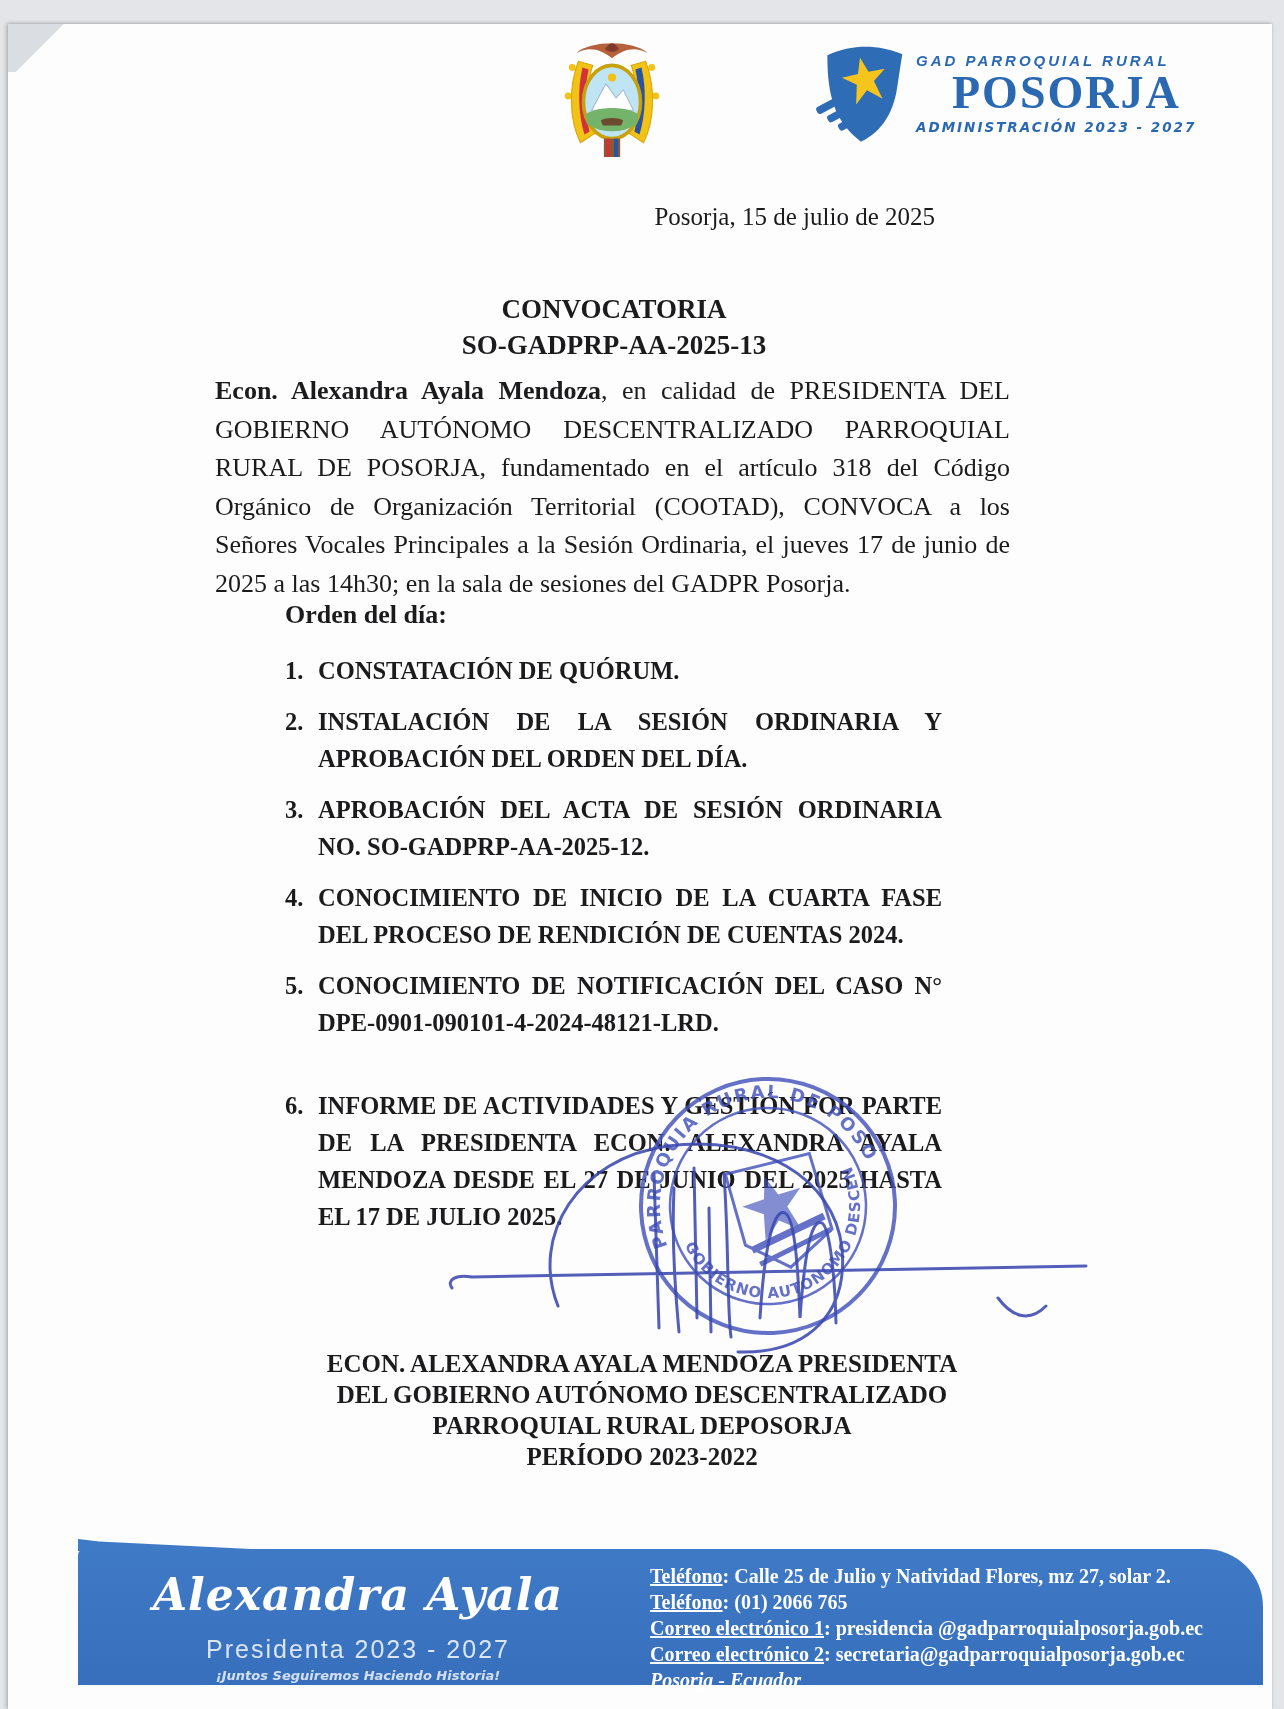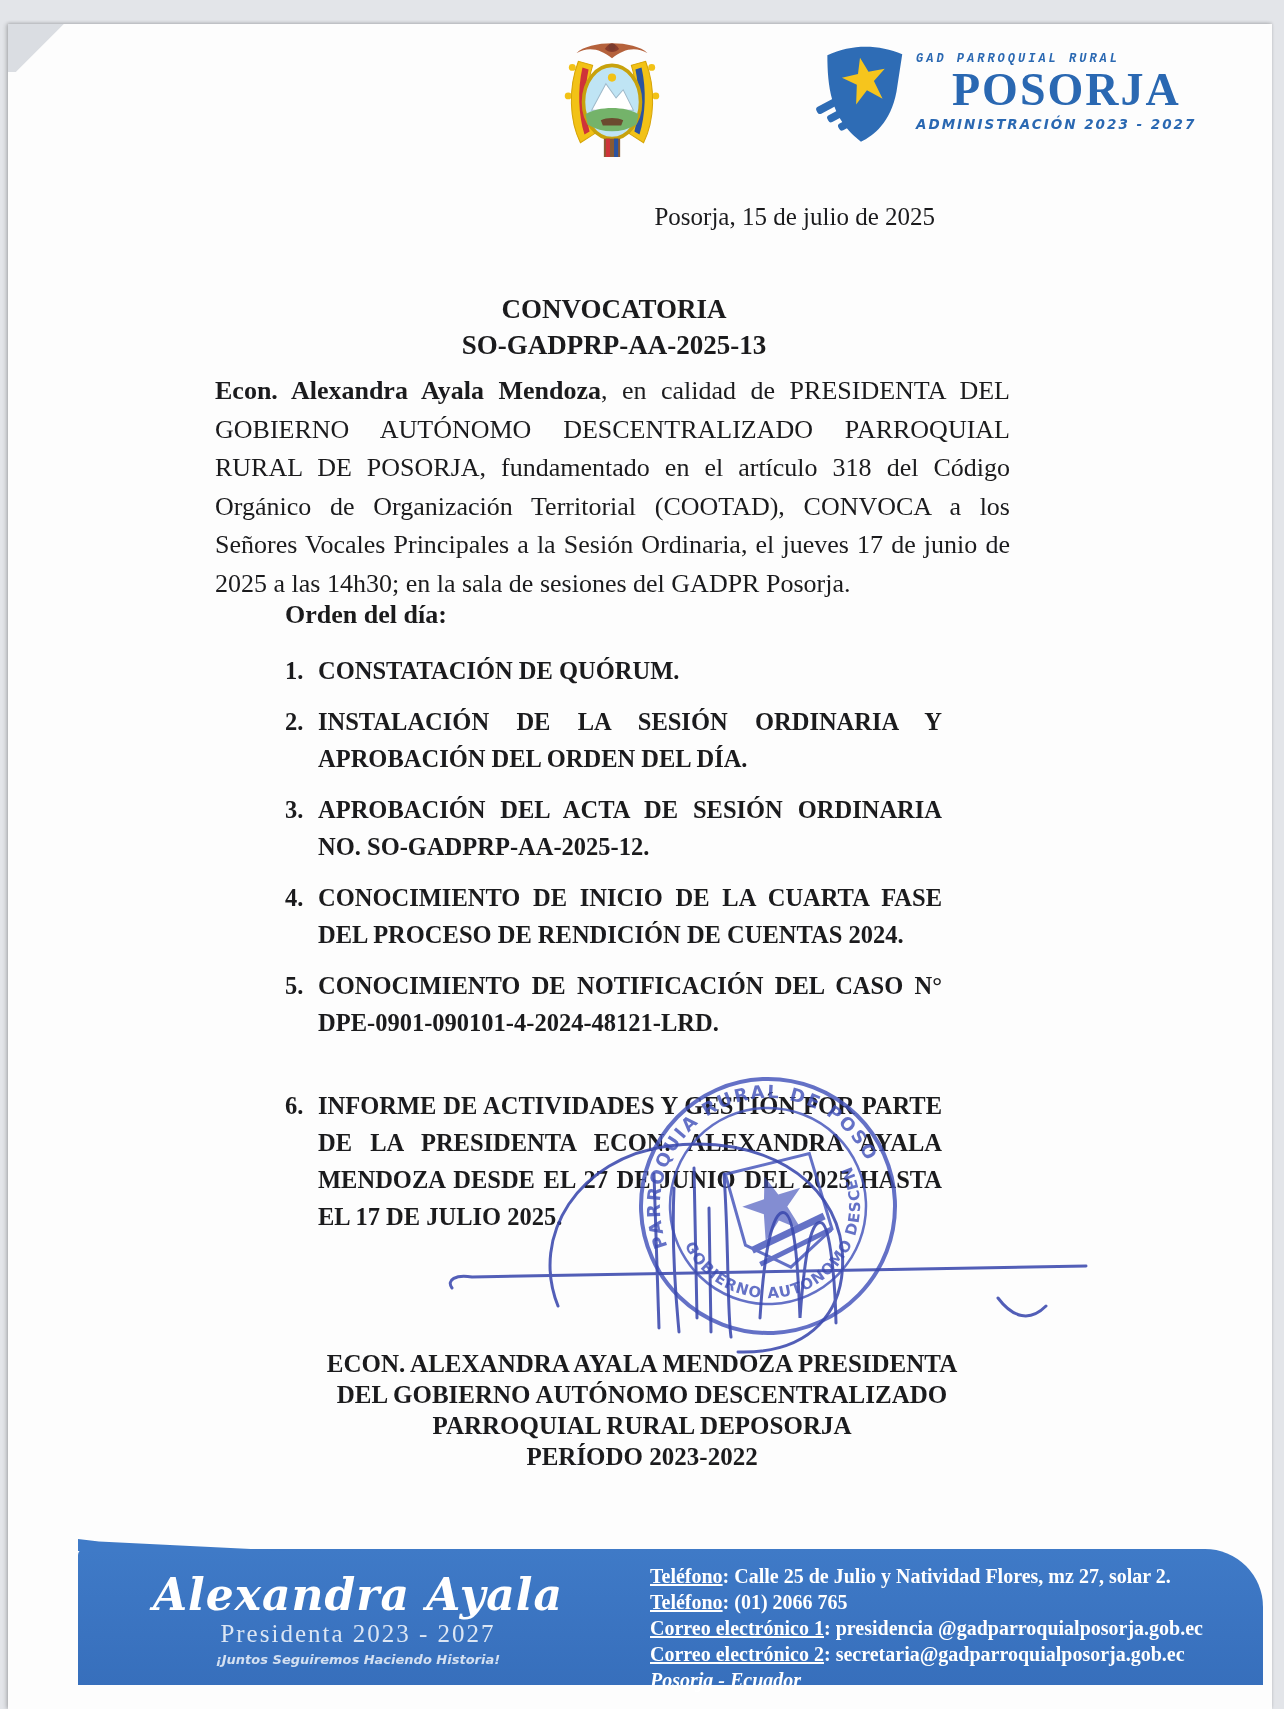--- a/index.html
+++ b/index.html
@@ -18,21 +18,21 @@
   }
   .corner-wedge{
     position:absolute;left:8px;top:24px;width:72px;height:48px;
     background:linear-gradient(135deg,#dadde2 0%,#dadde2 46%,rgba(0,0,0,0) 47%);
   }
   
   .coat{position:absolute;left:556px;top:36px;width:112px;height:132px;}
   .logo{position:absolute;left:812px;top:38px;width:330px;height:128px;display:flex;align-items:flex-start;}
   .logo-shield{width:96px;height:118px;flex:0 0 auto;}
   .logo-text{margin-left:8px;margin-top:14px;color:#2a68b2;}
-  .logo-top{font-family:Liberation Mono, monospace;font-weight:700;font-style:italic;font-size:12px;letter-spacing:3px;white-space:nowrap;}
+  .logo-top{font-family:Liberation Sans, sans-serif;font-weight:700;font-style:italic;font-size:15px;letter-spacing:3px;white-space:nowrap;}
   .logo-name{font-family:"Liberation Serif",serif;font-weight:800;font-size:46px;line-height:48px;letter-spacing:2px;white-space:nowrap;margin-left:36px;}
   .logo-bottom{font-family:"DejaVu Sans","Liberation Sans",sans-serif;font-weight:700;font-style:italic;font-size:13.5px;letter-spacing:2px;white-space:nowrap;margin-top:2px;}
   
   .dateline{position:absolute;left:0;top:203px;width:1284px;text-align:right;padding-right:349px;box-sizing:border-box;font-size:25px;}
   .titleblock{position:absolute;left:0;top:291px;width:1284px;padding-right:56px;box-sizing:border-box;text-align:center;font-weight:700;font-size:27px;line-height:36px;}
   .intro{position:absolute;left:215px;top:372px;width:795px;font-size:26px;line-height:38.5px;text-align:justify;}
   .intro .b{font-weight:700;}
   .agenda-heading{position:absolute;left:285px;top:600px;font-weight:700;font-size:26px;}
   .agenda{position:absolute;left:285px;top:652px;width:657px;}
   .agenda .li{display:flex;margin-bottom:14px;font-weight:700;font-size:24.5px;line-height:37px;}
@@ -49,21 +49,21 @@
     position:absolute;left:78px;top:1549px;width:1185px;height:136px;
     background:linear-gradient(180deg,#3f7ac7 0%,#376fbc 100%);
     border-radius:6px 58px 0 0;z-index:2;
   }
   .footer::before{
     content:'';position:absolute;left:0;top:-10px;width:210px;height:12px;
     background:#3f7ac7;clip-path:polygon(0 0,10% 20%,100% 100%,0 100%);
   }
   .f-left{position:absolute;left:0;top:0;width:560px;height:136px;text-align:center;color:#fff;}
   .f-name{font-family:"DejaVu Serif",serif;font-style:italic;font-weight:700;font-size:44px;line-height:48px;margin-top:22px;letter-spacing:1px;}
-  .f-role{font-family:Liberation Serif, serif;font-weight:400;font-size:25px;color:rgba(255,255,255,.82);margin-top:1px;letter-spacing:2px;}
+  .f-role{font-family:Liberation Sans, sans-serif;font-weight:400;font-size:25px;color:rgba(255,255,255,.82);margin-top:16px;letter-spacing:2px;}
   .f-slogan{font-family:"DejaVu Sans","Liberation Sans",sans-serif;font-style:italic;font-weight:700;font-size:13px;color:rgba(255,255,255,.78);margin-top:4px;}
   .f-right{position:absolute;left:572px;top:14px;width:560px;color:#fff;font-weight:700;font-size:20px;line-height:26px;}
   .clabel{text-decoration:underline;}
   .f-loc{text-align:left;width:480px;font-style:italic;}
 </style>
 </head>
 <body>
 
 <div id="page">
   <div class="sheet"></div>

